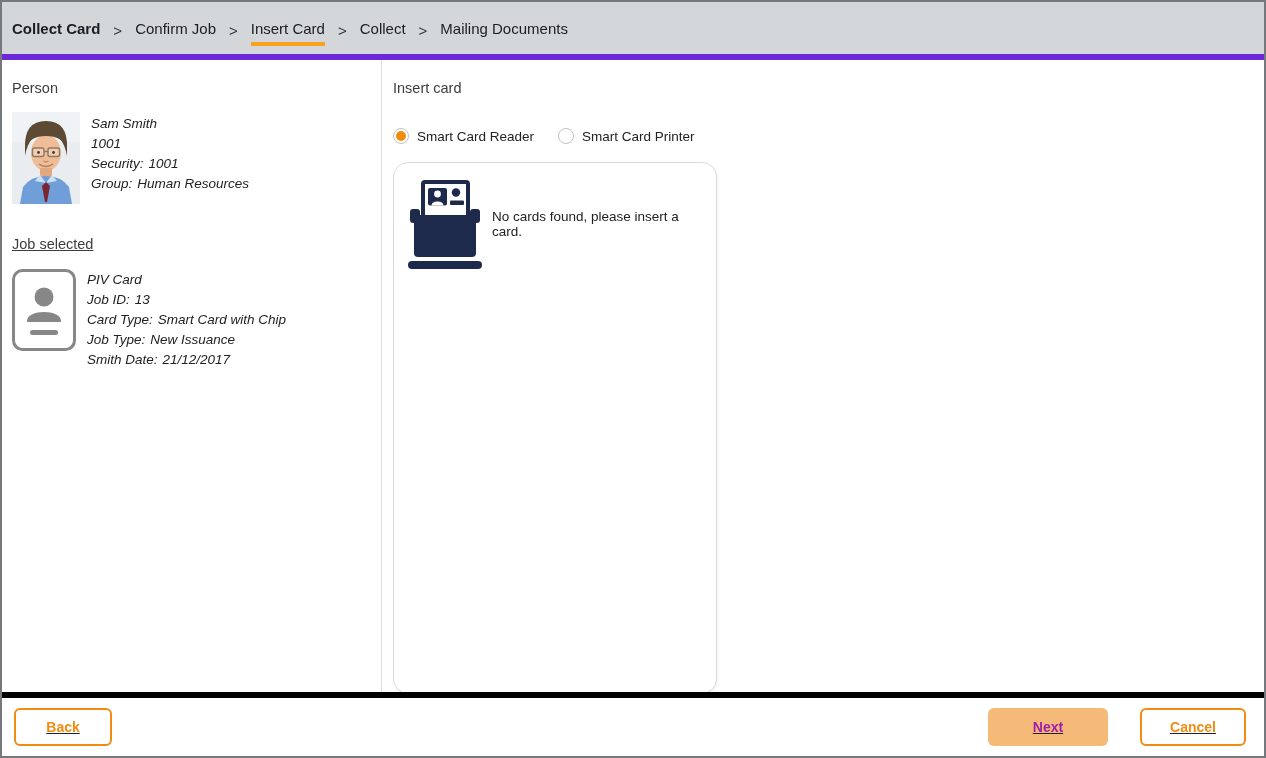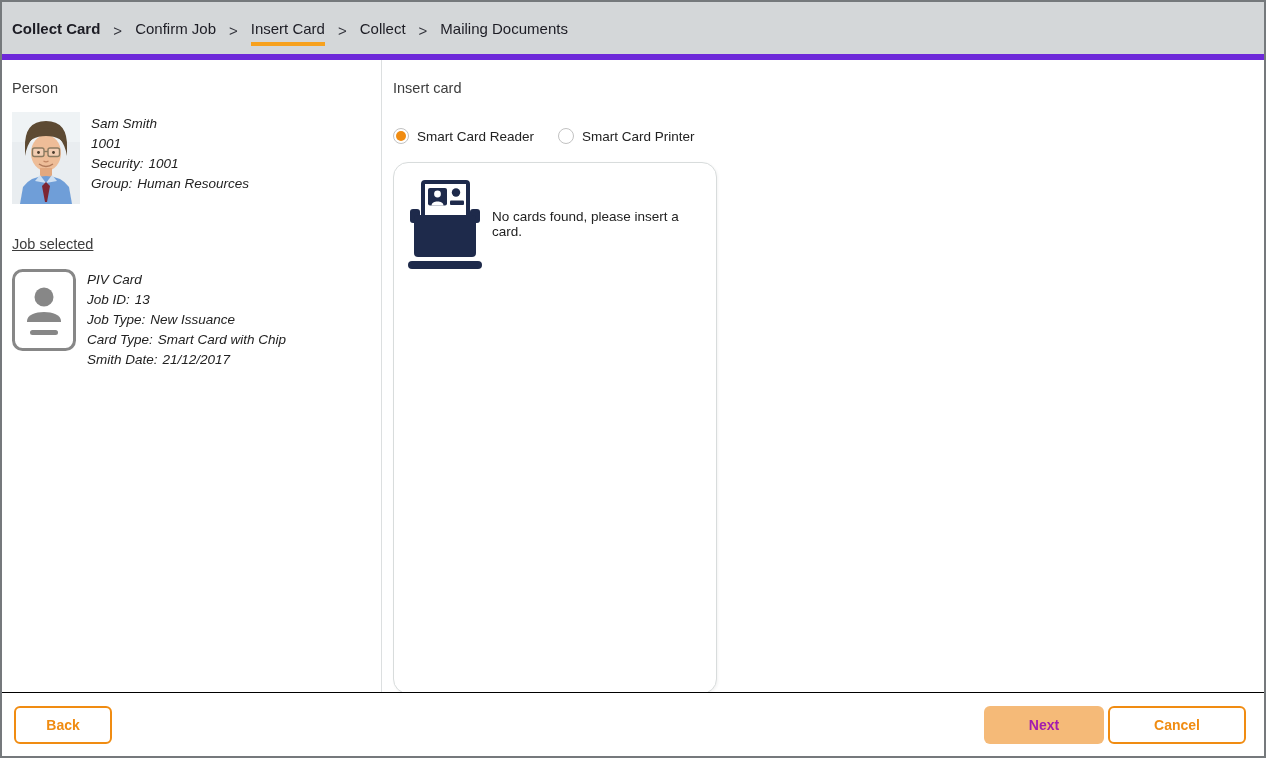--- a/index.html
+++ b/index.html
@@ -83,45 +83,46 @@
   }
   .reader-row { display: flex; align-items: center; gap: 8px; }
   .reader-icon { width: 78px; height: 90px; flex: none; }
   .reader-msg { font-size: 13.5px; color: #222; }
 
   
   .footer {
     position: absolute;
     bottom: 0; left: 0; right: 0;
     height: 64px;
-    border-top: 1px solid #000000;
+    border-top: 6px solid #000000;
     display: flex;
     align-items: center;
     padding: 0 18px 0 12px;
     background: #fff;
+    text-decoration: underline;
   }
   .btn {
     height: 38px;
     border-radius: 6px;
     font-weight: bold;
     font-size: 14px;
     font-family: inherit;
     cursor: pointer;
   }
   .btn-outline { background: #fff; border: 2px solid #f08c12; color: #f08c12; }
   .btn-back { width: 98px; }
   .btn-next {
     width: 120px;
     margin-left: auto;
     background: #f5ba78;
     border: none;
     color: #a21caf;
     cursor: default;
   }
-  .btn-cancel { width: 138px; margin-left: 4px; }
+  .btn-cancel { width: 106px; margin-left: 32px; }
 </style>
 </head>
 <body>
 
 <div class="topbar">
   <div class="crumbs">
     <span class="crumb bold">Collect Card</span>
     <span class="sep">&gt;</span>
     <span class="crumb">Confirm Job</span>
     <span class="sep">&gt;</span>
@@ -173,22 +174,22 @@
     <div class="job-row">
       <svg class="job-icon" viewBox="0 0 64 82" aria-hidden="true">
         <rect x="1.5" y="1.5" width="61" height="79" rx="9" fill="#ffffff" stroke="#878787" stroke-width="3"></rect>
         <circle cx="32" cy="28" r="9.5" fill="#878787"></circle>
         <path d="M15 52 C15 40 49 40 49 52 L49 53 L15 53 Z" fill="#878787"></path>
         <rect x="18" y="61" width="28" height="5" rx="2.5" fill="#878787"></rect>
       </svg>
       <div class="info">
         <div><span>PIV Card</span></div>
         <div><span class="lbl">Job ID:</span><span>13</span></div>
+        <div><span class="lbl">Card Type:</span><span>Smart Card with Chip</span></div>
         <div><span class="lbl">Job Type:</span><span>New Issuance</span></div>
-        <div><span class="lbl">Card Type:</span><span>Smart Card with Chip</span></div>
         <div><span class="lbl">Smith Date:</span><span>21/12/2017</span></div>
       </div>
     </div>
   </div>
 
   <div class="right-panel">
     <div class="section-heading">Insert card</div>
 
     <div class="radio-row">
       <div class="radio selected">

